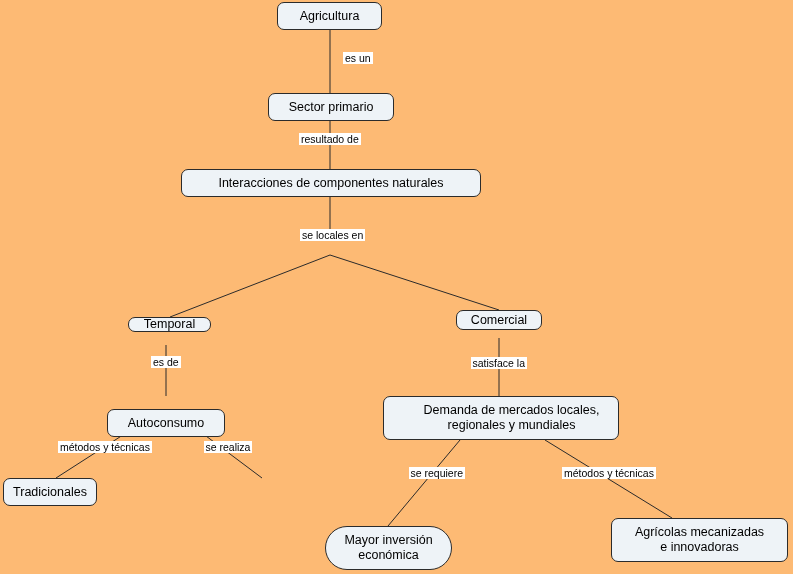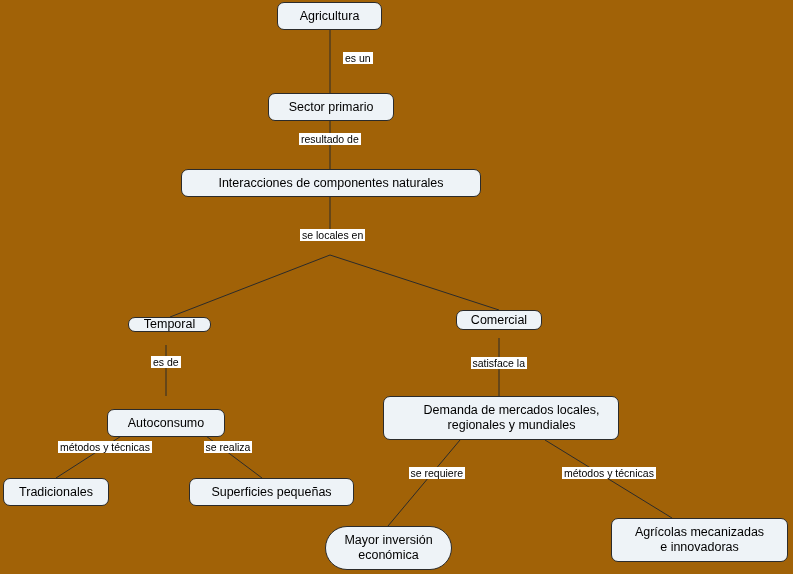--- a/index.html
+++ b/index.html
@@ -4,21 +4,21 @@
 <style>
   html, body {
     margin: 0;
     padding: 0;
     background: #ffffff;
   }
   #canvas {
     position: relative;
     width: 793px;
     height: 574px;
-    background: #a16207;
+    background: #fdba74;
     font-family: "Liberation Sans", sans-serif;
     overflow: hidden;
   }
   #edges {
     position: absolute;
     left: 0;
     top: 0;
     width: 793px;
     height: 574px;
     pointer-events: none;
@@ -68,22 +68,21 @@
       <line x1="545" y1="440" x2="672" y2="518" stroke="#2b2b2b" stroke-width="1"></line>
     </svg>
 <div class="node" style="left: 277px; top: 2px; width: 105px; height: 28px;">Agricultura</div>
     <div class="node" style="left: 268px; top: 93px; width: 126px; height: 28px;">Sector primario</div>
     <div class="node" style="left: 181px; top: 169px; width: 300px; height: 28px;">Interacciones de componentes naturales</div>
     <div class="node" style="left: 128px; top: 317px; width: 83px; height: 15px;">Temporal</div>
     <div class="node" style="left: 456px; top: 310px; width: 86px; height: 20px;">Comercial</div>
     <div class="node" style="left: 107px; top: 396px; width: 118px; height: 28px; margin-top: 13px;">Autoconsumo</div>
     <div class="node" style="left: 383px; top: 396px; width: 236px; height: 44px; padding-left: 30px;">Demanda de mercados locales,
 regionales y mundiales</div>
-    <div class="node" style="left: 3px; top: 478px; width: 106px; height: 28px;">Tradicionales</div>
-    <div class="node" style="left: 189px; top: 478px; width: 165px; height: 28px;">Superficies pequeñas</div>
+    <div class="node" style="left: 3px; top: 478px; width: 94px; height: 28px;">Tradicionales</div>
     <div class="node" style="left: 325px; top: 526px; width: 127px; height: 44px; border-radius: 22px;">Mayor inversión
 económica</div>
     <div class="node" style="left: 611px; top: 518px; width: 177px; height: 44px;">Agrícolas mecanizadas
 e innovadoras</div>
     <div class="link-label" style="left: 315px; top: 52px; margin-left: 28px;">es un</div>
     <div class="link-label" style="left: 299px; top: 133px;">resultado de</div>
     <div class="link-label" style="left: 300px; top: 229px;">se locales en</div>
     <div class="link-label" style="left: 151px; top: 356px;">es de</div>
     <div class="link-label" style="left: 470.5px; top: 357px;">satisface la</div>
     <div class="link-label" style="left: 58px; top: 441px;">métodos y técnicas</div>

